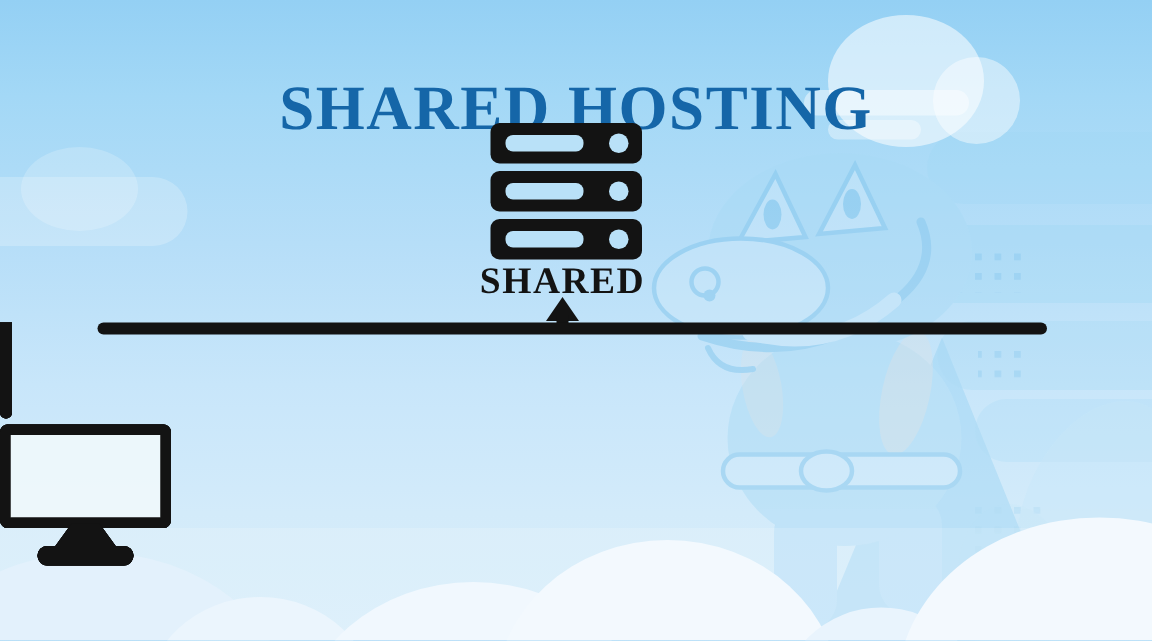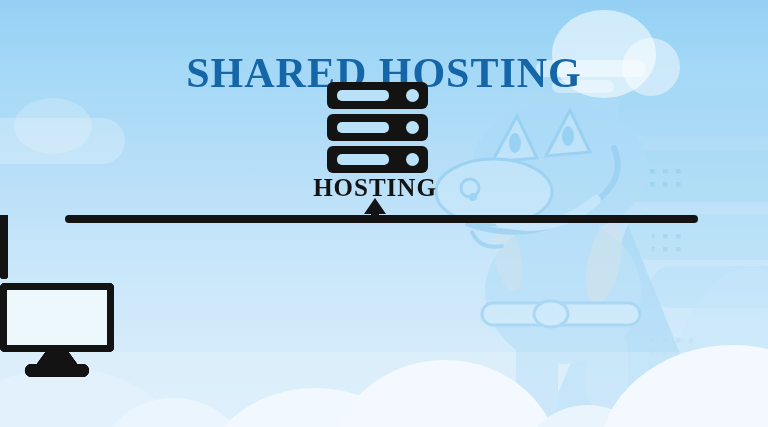--- a/index.html
+++ b/index.html
@@ -141,21 +141,21 @@
     </div>
     <div class="server-unit">
       <div class="server-slot"></div>
       <div class="server-led"></div>
     </div>
     <div class="server-unit">
       <div class="server-slot"></div>
       <div class="server-led"></div>
     </div>
   </div>
-  <div class="server-label">HOSTING</div>
+  <div class="server-label">SHARED</div>
 
   <div class="arrow-head"></div>
   <div class="arrow-shaft"></div>
   <div class="bus"></div>
   <div class="drop"></div>
   <div class="drop"></div>
   <div class="drop"></div>
   <div class="drop"></div>
   <div class="drop"></div>
 

